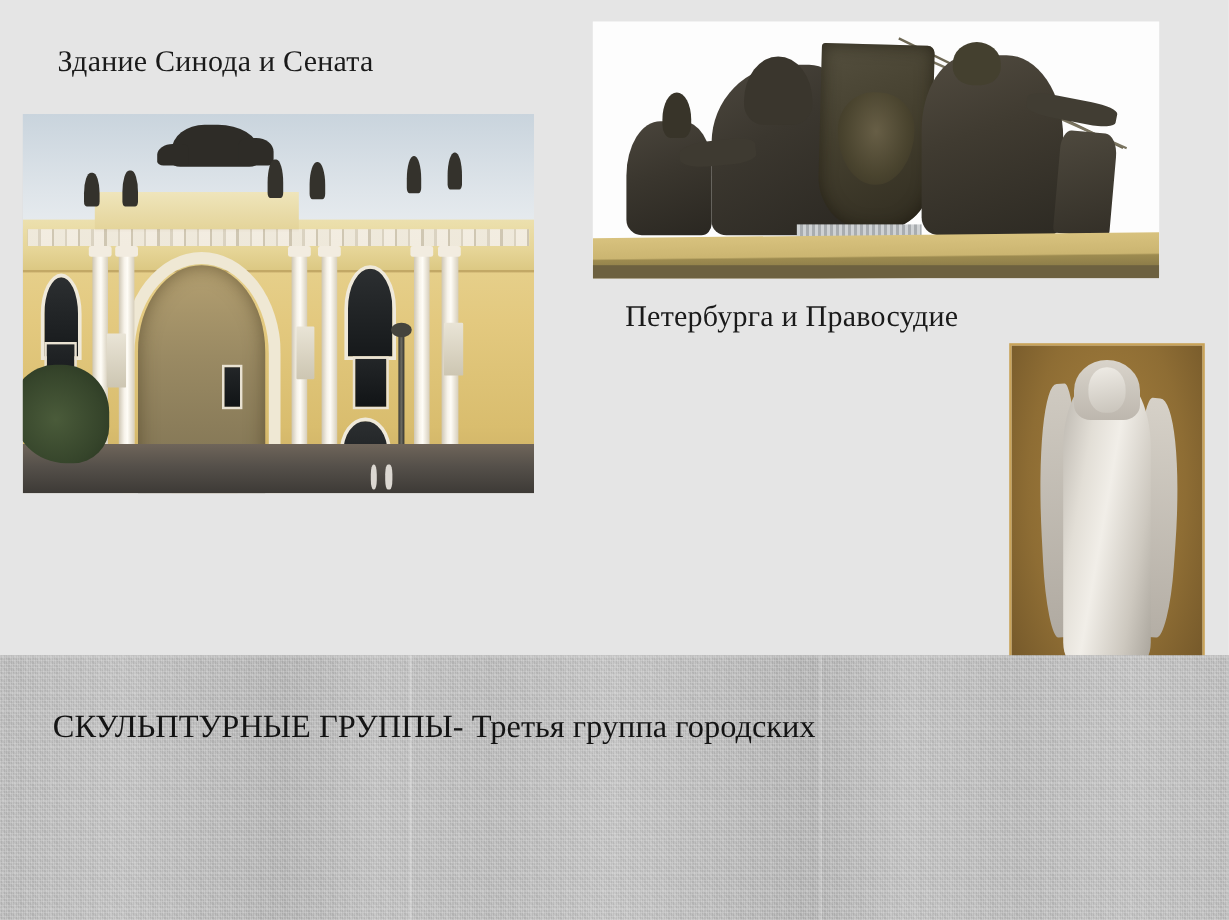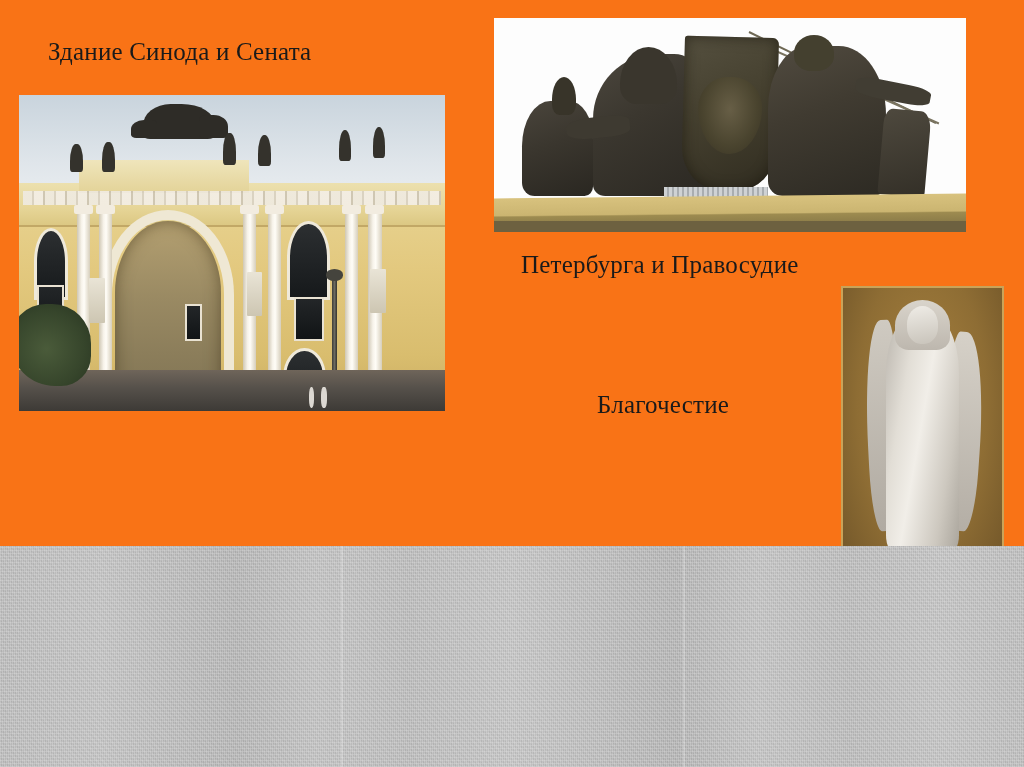--- a/index.html
+++ b/index.html
@@ -2,21 +2,21 @@
 <html><head>
 <meta charset="utf-8">
 <style>
   html,body{margin:0;padding:0;}
   body{
     width:1024px;height:767px;
     background:#ffffff;
     font-family:"Liberation Serif","DejaVu Serif",serif;
     overflow:hidden;position:relative;
   }
-  .slide{position:absolute;inset:0;background:#f97316;}
+  .slide{position:absolute;inset:0;background:#e5e5e5;}
 
   
   .caption{
     position:absolute;
     color:#1a1a1a;
     font-family:"Liberation Serif","DejaVu Serif",serif;
     white-space:nowrap;
     letter-spacing:.2px;
   }
   #title-synod{left:48px;top:38px;font-size:25px;}
@@ -384,25 +384,25 @@
     <div class="hood"></div>
     <div class="head"></div>
     <div class="base"></div>
     <div class="floor"></div>
   </div>
 
   <div class="caption" id="title-synod">Здание Синода и Сената</div>
 
   <div class="caption" id="caption-piety-justice">Петербурга и Правосудие</div>
 
-  <div class="caption" id="caption-piety">Благочестие</div>
 
   <div id="bottom-band">
     <div class="stripes"></div>
     <div class="noise"></div>
     <div class="vsplit" style="left:341px;"></div>
     <div class="vsplit" style="left:683px;"></div>
   </div>
 
   <div id="body-text">
+    <div>СКУЛЬПТУРНЫЕ ГРУППЫ- Третья группа городских</div>
   </div>
 
 </div>
 
 </body></html>

